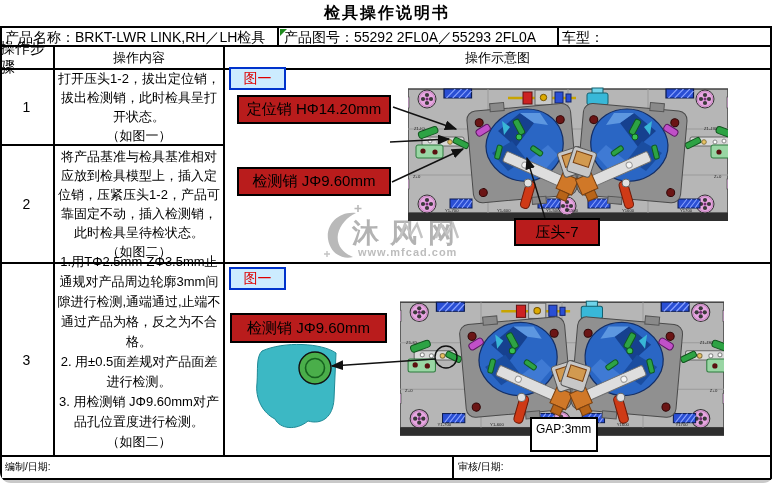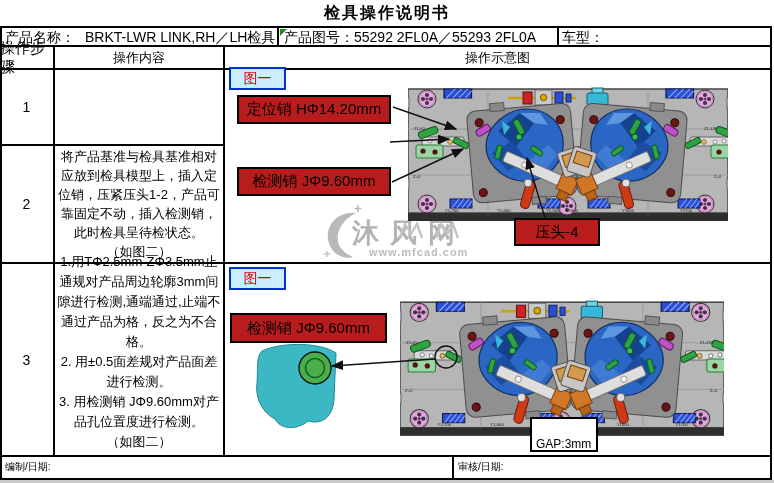--- a/index.html
+++ b/index.html
@@ -1,37 +1,37 @@
 <!DOCTYPE html>
 <html><head>
 <meta charset="utf-8">
 <style>
   * { margin:0; padding:0; box-sizing:border-box; }
   html,body { background:#fff; }
   .page { position:relative; width:774px; height:483px; background:#fff; overflow:hidden;
-          font-family:"Liberation Sans","DejaVu Sans",sans-serif; color:#000; }
+          font-family:"Liberation Sans","DejaVu Sans",sans-serif; color:#000;border-radius:11px; }
   .doc-title { position:absolute; left:0; top:3px; width:774px; text-align:center;
                font-size:16px; font-weight:600; letter-spacing:2px; }
   .hline,.vline { position:absolute; background:#000; }
   .cell { position:absolute; font-size:14px; white-space:nowrap; }
-  .cell .val { margin-left:10px; }
+  .cell .val { }
   .colhead { position:absolute; display:flex; align-items:center; justify-content:center;
              font-size:13px; }
   .step-num { position:absolute; display:flex; align-items:center; justify-content:center;
               font-size:14px; }
   .step-text { position:absolute; display:flex; align-items:center; justify-content:center;
                text-align:center; font-size:13px; line-height:19px; white-space:pre-line; }
   .fig-tag { position:absolute; width:57px; height:23px; display:flex; align-items:center;
              justify-content:center; font-size:14px; font-weight:normal; z-index:6; }
   .callout { position:absolute; background:#b91c1c; border:2px solid #000; display:flex;
              align-items:center; justify-content:center; font-size:15px; z-index:6; white-space:nowrap; }
   .gap-box { position:absolute; background:#fff; border:2px solid #000; font-size:12px;
-             padding:18px 0 0 4px; z-index:6; }
+             padding:3px 0 0 4px; z-index:6; }
   .wm-name { position:absolute; font-size:27px; font-weight:bold; letter-spacing:11px; z-index:1; }
-  .wm-url  { position:absolute; font-size:11px; font-weight:bold; letter-spacing:1px; z-index:1;margin-left:11px; }
+  .wm-url  { position:absolute; font-size:11px; font-weight:bold; letter-spacing:1px; z-index:1; }
   .footer-cell { position:absolute; font-size:10px;text-align:right; }
   .corner-marker { position:absolute; width:0; height:0; border-top:7px solid #1e8a1e;
                    border-right:7px solid transparent; z-index:4; }
   svg { position:absolute; }
   .bottom-strip { position:absolute; left:0; top:480px; width:774px; height:3px; background:#c9c9c9; }
 </style>
 </head>
 <body>
 
 <div class="page">
@@ -65,20 +65,22 @@
   </div>
 
   <div class="colhead" style="left:0;top:47px;width:54px;height:21px;font-size:15px">操作步骤</div>
   <div class="colhead" style="left:55px;top:47px;width:168px;height:21px">操作内容</div>
   <div class="colhead" style="left:225px;top:47px;width:545px;height:21px">操作示意图</div>
 
   <div class="step-num" style="left:0;top:70px;width:53px;height:74px">1</div>
   <div class="step-num" style="left:0;top:146px;width:53px;height:116px">2</div>
   <div class="step-num" style="left:0;top:264px;width:53px;height:191px">3</div>
 
+  <div class="step-text" style="left:56px;top:70px;width:166px;height:74px">打开压头1-2，拔出定位销，拔出检测销，此时检具呈打开状态。
+（如图一）</div>
   <div class="step-text" style="left:56px;top:146px;width:166px;height:116px">将产品基准与检具基准相对应放到检具模型上，插入定位销，压紧压头1-2，产品可靠固定不动，插入检测销，此时检具呈待检状态。
 （如图二）</div>
   <div class="step-text" style="left:55px;top:256px;width:168px;height:191px;line-height:20px">1.用TΦ2.5mm-ZΦ3.5mm止通规对产品周边轮廓3mm间隙进行检测,通端通过,止端不通过产品为格，反之为不合格。
 2. 用±0.5面差规对产品面差进行检测。
 3. 用检测销 JΦ9.60mm对产品孔位置度进行检测。
 （如图二）</div>
 
   <div class="fig-tag" style="left:229px;top:67px;background:#ccecff;border:2px solid #0033cc;color:#dd0000">图一</div>
   <div class="fig-tag" style="left:229px;top:267px;background:#ccecff;border:2px solid #0033cc;color:#dd0000">图一</div>
 
@@ -219,21 +221,21 @@
     <path d="M390,142 L449,139" stroke="#111" stroke-width="1.4" marker-end="url(#arrow)"></path>
     <path d="M392,182 L463,149" stroke="#111" stroke-width="1.4" marker-end="url(#arrow)"></path>
     <path d="M545,218 L527,158" stroke="#111" stroke-width="1.4" marker-end="url(#arrow)"></path>
     <path d="M435,359 L332,366" stroke="#111" stroke-width="1.4" marker-end="url(#arrow)"></path>
     <circle cx="446" cy="357" r="11" fill="none" stroke="#111" stroke-width="1.4"></circle>
     <path d="M400,238 L405,224 L411,234 L417,224 L422,238 M436,238 L441,224 L447,234 L453,224 L458,238" fill="none" stroke="#c4c4c4" stroke-width="2.4"></path>
   </svg>
 
   <div class="callout" style="left:237px;top:95px;width:154px;height:29px">定位销 HΦ14.20mm</div>
   <div class="callout" style="left:237px;top:167px;width:154px;height:29px">检测销 JΦ9.60mm</div>
-  <div class="callout" style="left:514px;top:218px;width:86px;height:28px">压头-4</div>
+  <div class="callout" style="left:514px;top:218px;width:86px;height:28px">压头-7</div>
   <div class="callout" style="left:230px;top:313px;width:157px;height:30px">检测销 JΦ9.60mm</div>
   <div class="gap-box" style="left:530px;top:417px;width:68px;height:35px">GAP:3mm</div>
 
   <div class="footer-cell" style="left:5px;top:460px">编制/日期:</div>
   <div class="footer-cell" style="left:458px;top:460px">审核/日期:</div>
 
   <div class="bottom-strip"></div>
 </div>
 
 </body></html>

